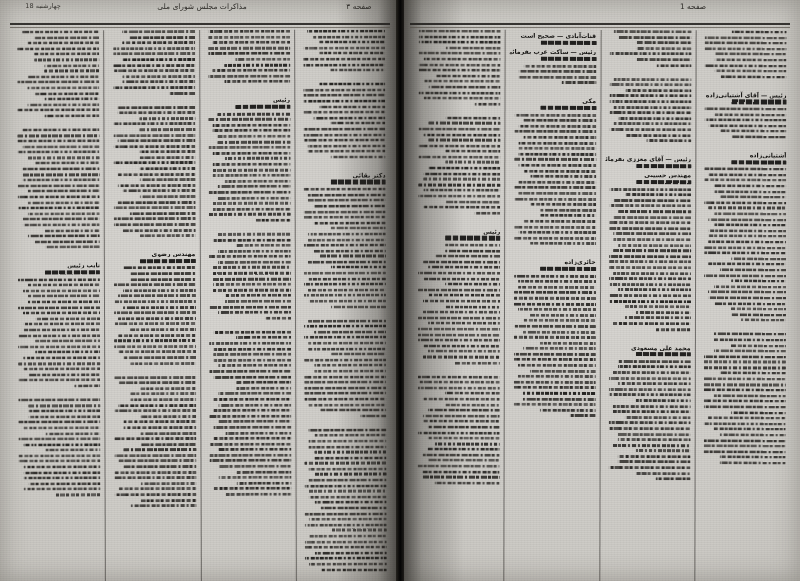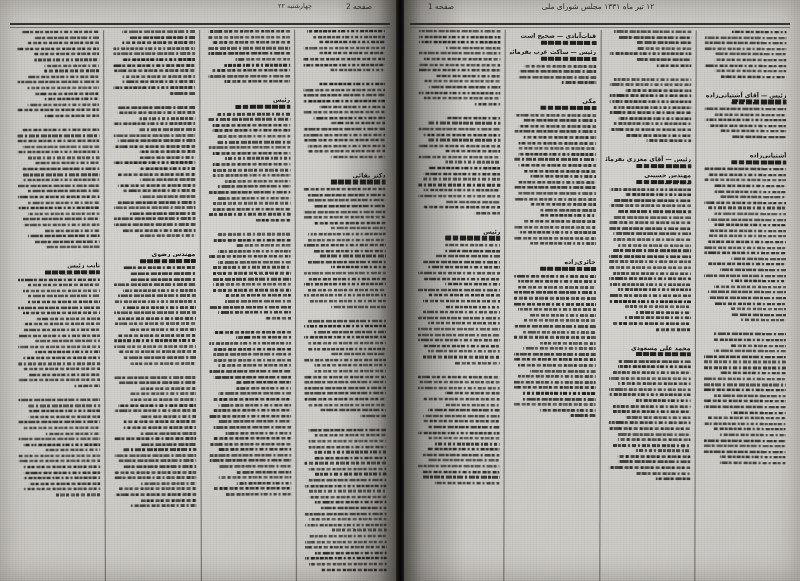--- a/index.html
+++ b/index.html
@@ -170,22 +170,23 @@
     box-shadow:inset 0 0 26px rgba(60,56,50,.35);
   }
 </style>
 </head>
 <body>
 
 <div class="spread">
 
   <div class="page left">
     <div class="header">
-      <div class="hdr-pageno">صفحه 2</div>
-      <div class="hdr-date">چهارشنبه ۲۲</div>
+      <div class="hdr-pageno">صفحه ۳</div>
+      <div class="hdr-title">مذاکرات مجلس شورای ملی</div>
+      <div class="hdr-date">چهارشنبه 18</div>
     </div>
     <div class="hdr-rule"></div>
     <div class="hdr-rule thin"></div>
     <div class="cols" id="left-cols">
         <div class="col">
           <div class="para">
             <div class="ln c w90" style="opacity: 0.97; background-position-x: 3px;"></div>
             <div class="ln c w84" style="opacity: 0.83; background-position-x: 1px;"></div>
             <div class="ln c w76" style="opacity: 0.93; background-position-x: 2px;"></div>
             <div class="ln a w95" style="opacity: 0.8; background-position-x: 11px;"></div>
@@ -570,21 +571,20 @@
         </div>
       </div>
     <div class="edge-shadow"></div>
   </div>
 
   <div class="gutter"></div>
 
   <div class="page right">
     <div class="header">
       <div class="hdr-date"></div>
-      <div class="hdr-title">۱۲ تیر ماه ۱۳۳۱ مجلس شورای ملی</div>
       <div class="hdr-pageno">صفحه 1</div>
     </div>
     <div class="hdr-rule"></div>
     <div class="hdr-rule thin"></div>
     <div class="cols" id="right-cols">
         <div class="col">
           <div class="para">
             <div class="ln w64" style="opacity: 0.97; background-position-x: 4px;"></div>
             <div class="ln b w95" style="opacity: 0.81; background-position-x: 4px;"></div>
             <div class="ln b w95" style="opacity: 0.89; background-position-x: 10px;"></div>

